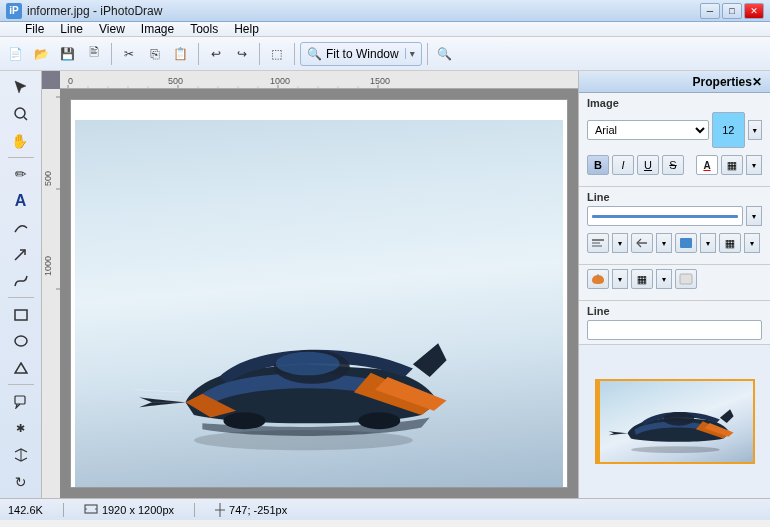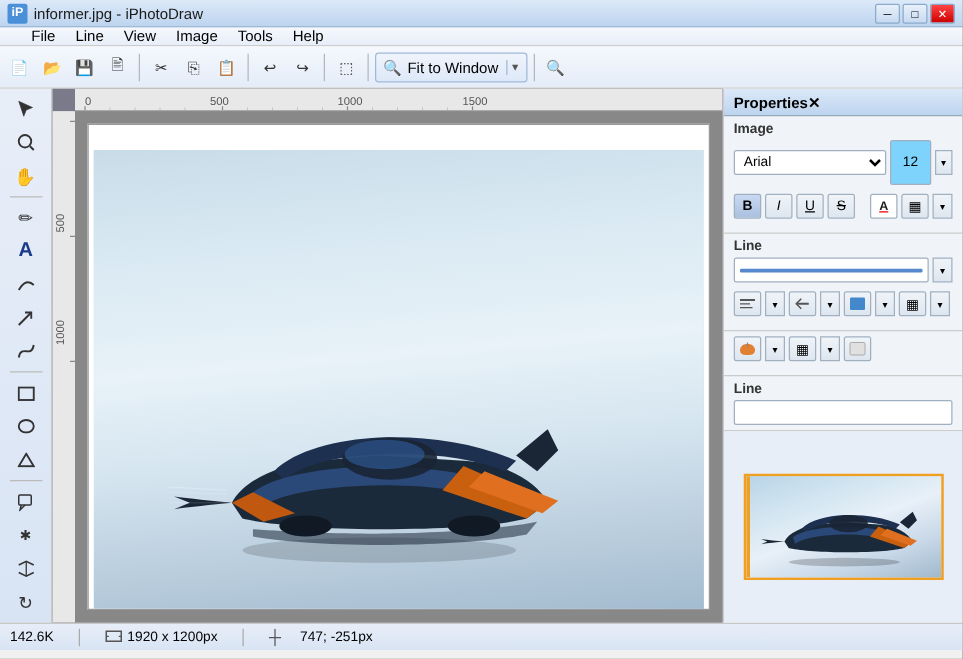--- a/index.html
+++ b/index.html
@@ -115,21 +115,21 @@
     #properties {
       width: 192px;
       background: #f0f4f8;
       border-left: 1px solid #bbb;
       display: flex;
       flex-direction: column;
       overflow: hidden;
     }
     #prop-header {
       background: linear-gradient(to bottom, #dce9f8, #bdd4ef);
-      height: 22px; display: flex; align-items: center; justify-content: flex-start;
+      height: 22px; display: flex; align-items: center; justify-content: flex-end;
       padding: 0 8px; border-bottom: 1px solid #9ab;
     }
     #prop-header span { font-size: 12px; font-weight: bold; }
     .prop-close { cursor: pointer; font-size: 12px; }
     .prop-section { padding: 4px 8px; border-bottom: 1px solid #ccc; }
     .prop-label { font-size: 11px; font-weight: bold; color: #333; margin-bottom: 3px; }
     .prop-row { display: flex; align-items: center; gap: 3px; margin-bottom: 7px; }
     .prop-select {
       flex: 1; height: 20px; border: 1px solid #a0b0c0; background: white;
       border-radius: 2px; font-size: 11px; padding: 0 3px;
@@ -495,20 +495,20 @@
   <div class="status-sep"></div>
   <span style="display:flex;gap:4px;">
     <svg width="14" height="10" viewBox="0 0 14 10">
         <rect x="1" y="1" width="12" height="8" fill="none" stroke="#555" stroke-width="1.2"></rect>
         <line x1="1" y1="5" x2="3" y2="5" stroke="#555" stroke-width="1"></line>
         <line x1="11" y1="5" x2="13" y2="5" stroke="#555" stroke-width="1"></line>
       </svg>
     <span>1920 x 1200px</span>
   </span>
   <div class="status-sep"></div>
-  <span style="display:flex;align-items:center;gap:15px;">
+  <span style="display:flex;align-items:center;gap:4px;">
     <svg width="10" height="14" viewBox="0 0 10 14">
         <line x1="5" y1="0" x2="5" y2="14" stroke="#555" stroke-width="1"></line>
         <line x1="0" y1="7" x2="10" y2="7" stroke="#555" stroke-width="1"></line>
       </svg>
     <span>747; -251px</span>
   </span>
 </div>
 
 </body></html>

